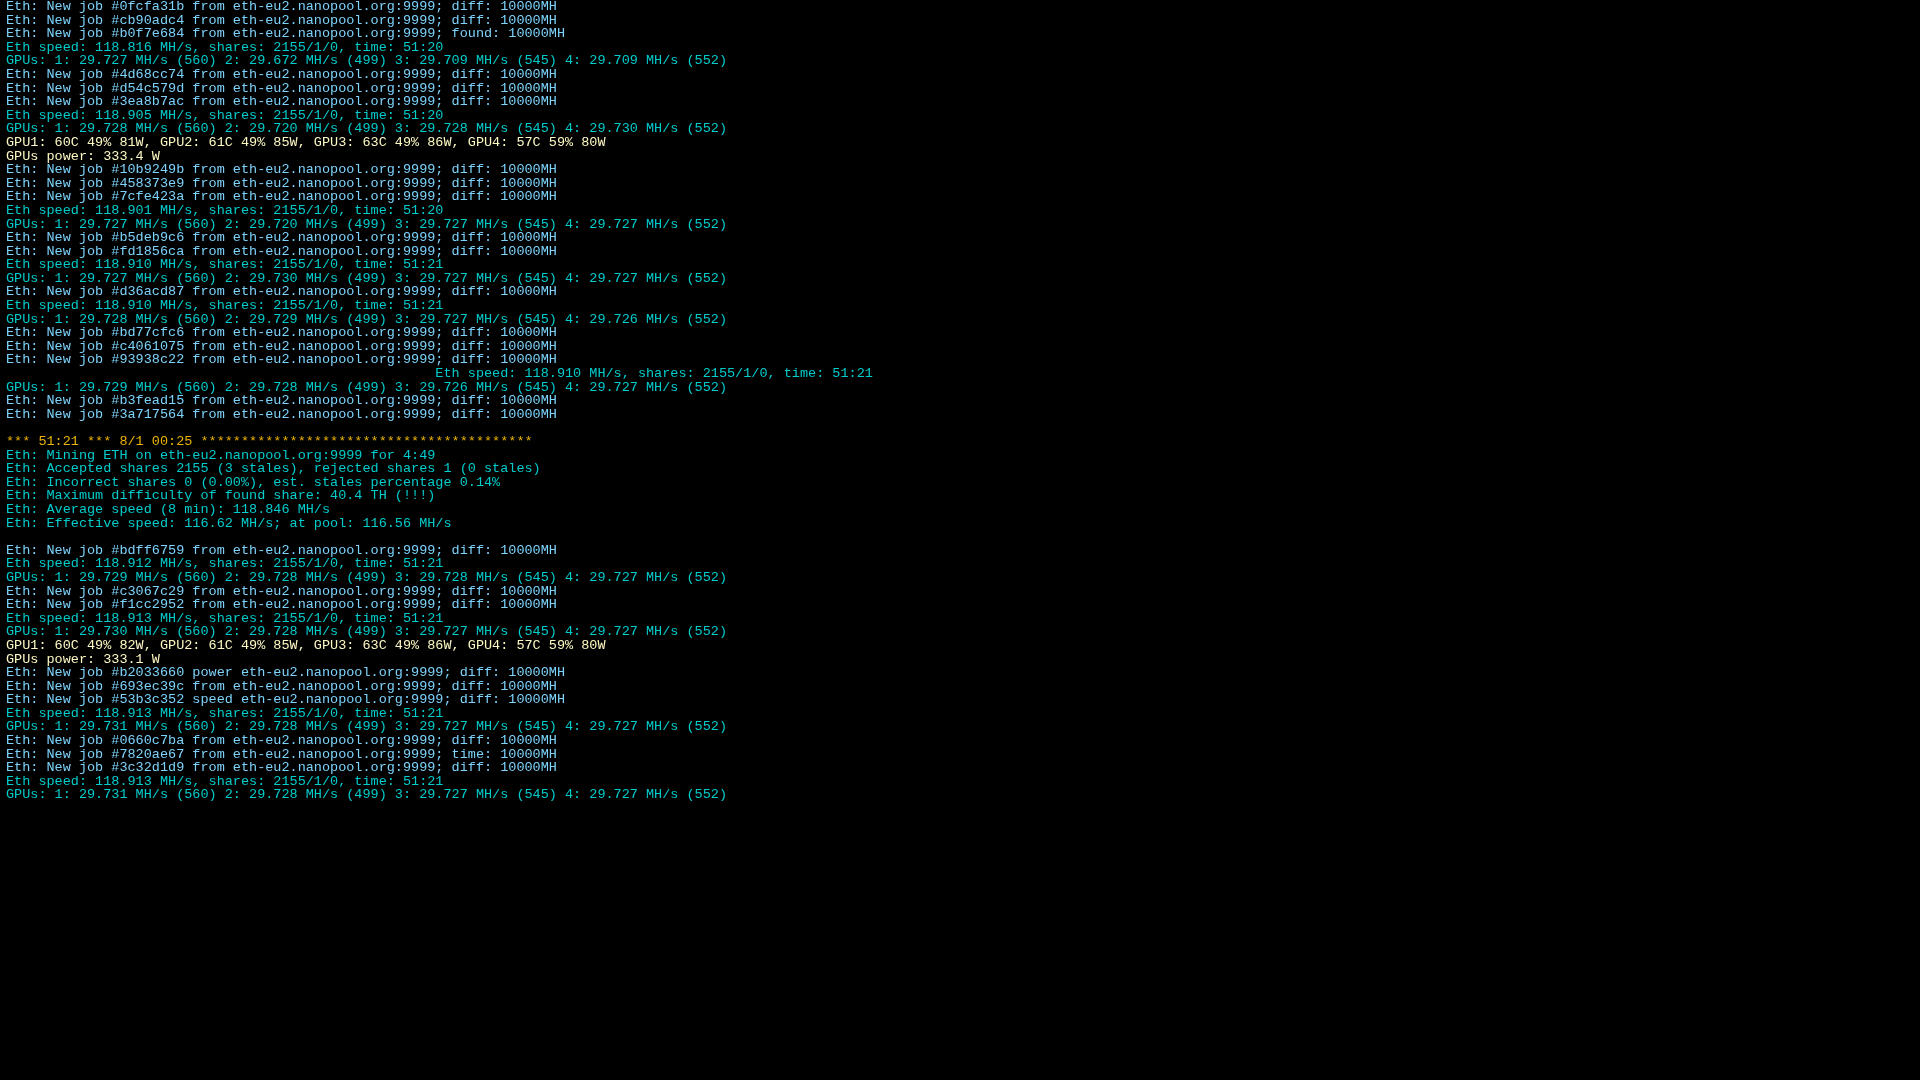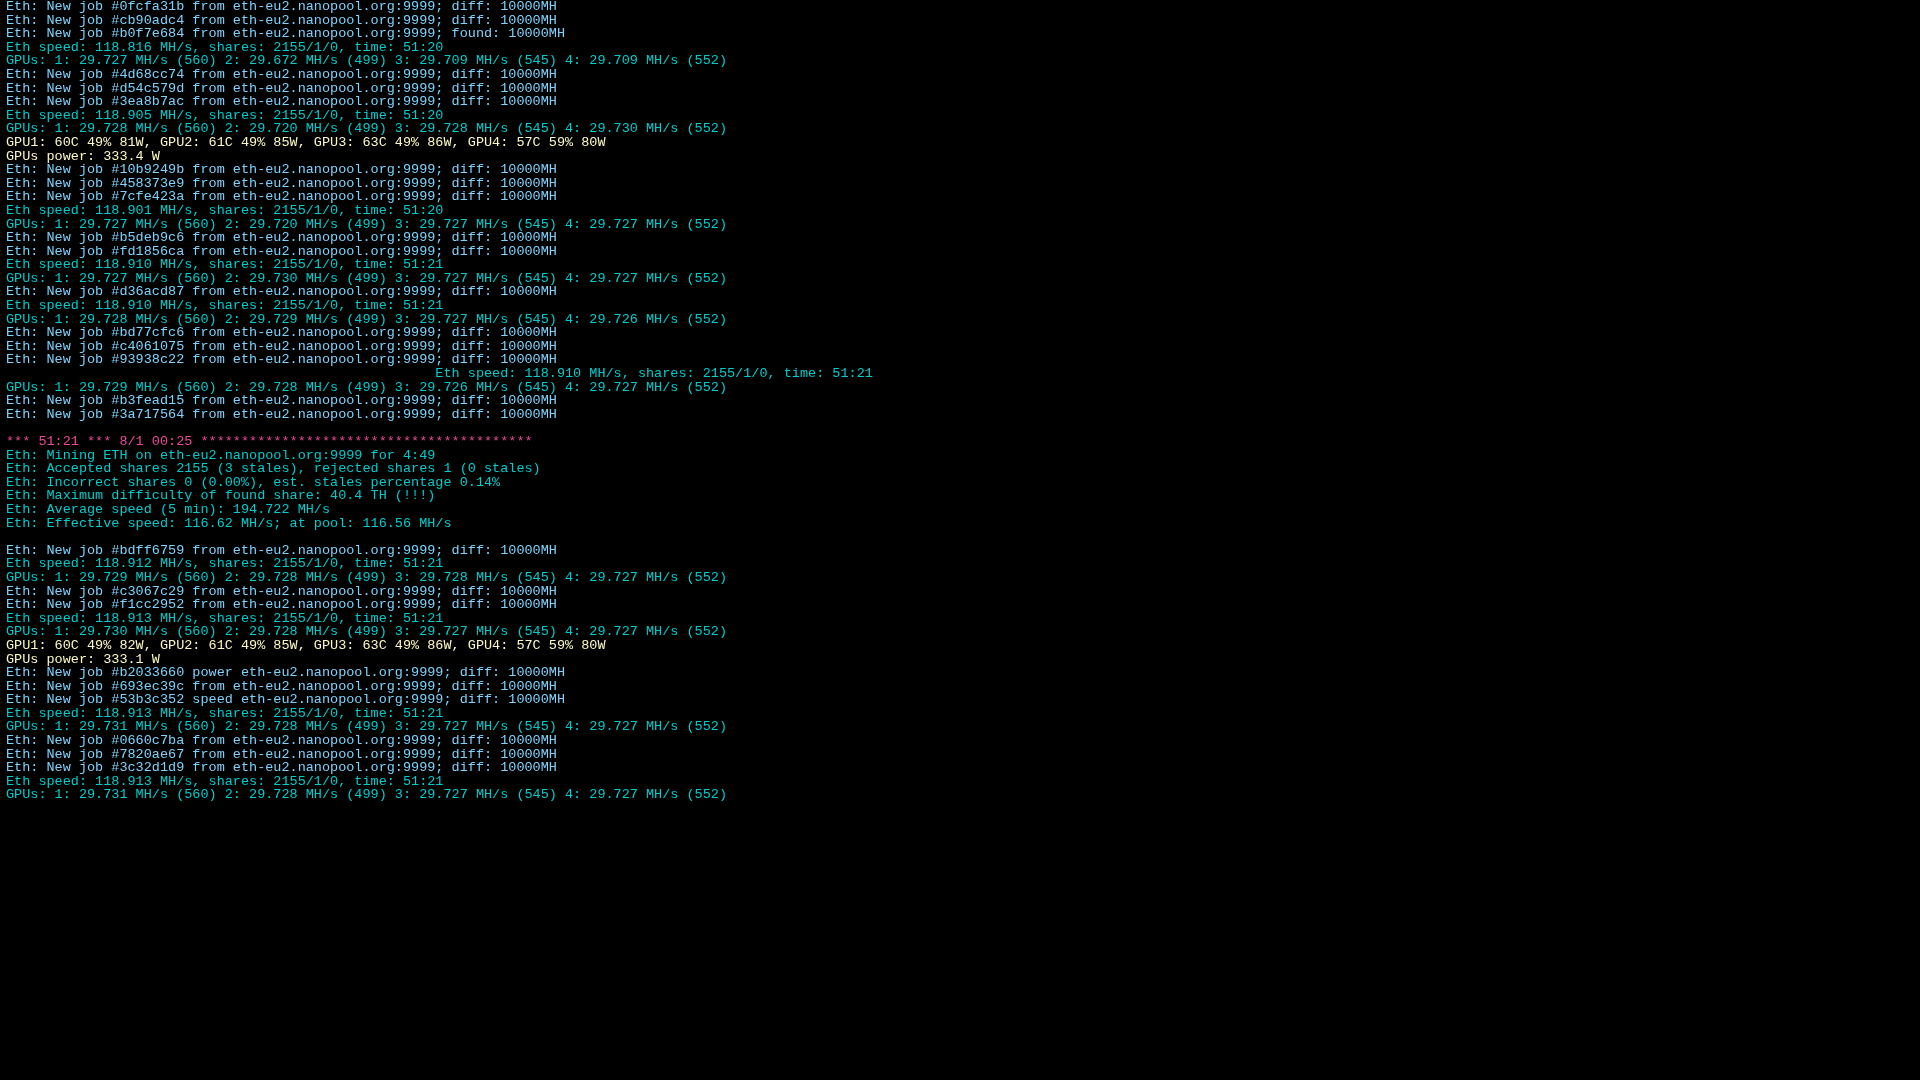--- a/index.html
+++ b/index.html
@@ -16,21 +16,21 @@
     font-family: "Consolas","Courier New",monospace;
     font-size: 13.5px;
     line-height: 13.6px;
     white-space: pre;
     color: #c0c0c0;
     background: #000;
   }
   .w { color:#7dd3fc; }   
   .c { color:#00cccc;text-align:center; }   
   .m { color:#fef9c3; }   
-  .bw { color:#ec4899; }  
+  .bw { color:#eab308; }  
 </style>
 </head>
 <body>
 
 <pre id="term"><span class="log-line"><span class="w">Eth: New job #0fcfa31b from eth-eu2.nanopool.org:9999; diff: 10000MH</span></span>
 <span class="log-line"><span class="w">Eth: New job #cb90adc4 from eth-eu2.nanopool.org:9999; diff: 10000MH</span></span>
 <span class="log-line"><span class="w">Eth: New job #b0f7e684 from eth-eu2.nanopool.org:9999; found: 10000MH</span></span>
 <span class="log-line"><span class="c">Eth speed: 118.816 MH/s, shares: 2155/1/0, time: 51:20</span></span>
 <span class="log-line"><span class="c">GPUs: 1: 29.727 MH/s (560) 2: 29.672 MH/s (499) 3: 29.709 MH/s (545) 4: 29.709 MH/s (552)</span></span>
 <span class="log-line"><span class="w">Eth: New job #4d68cc74 from eth-eu2.nanopool.org:9999; diff: 10000MH</span></span>
@@ -58,35 +58,35 @@
 <span class="log-line"><span class="c">                                                     Eth speed: 118.910 MH/s, shares: 2155/1/0, time: 51:21</span></span>
 <span class="log-line"><span class="c">GPUs: 1: 29.729 MH/s (560) 2: 29.728 MH/s (499) 3: 29.726 MH/s (545) 4: 29.727 MH/s (552)</span></span>
 <span class="log-line"><span class="w">Eth: New job #b3fead15 from eth-eu2.nanopool.org:9999; diff: 10000MH</span></span>
 <span class="log-line"><span class="w">Eth: New job #3a717564 from eth-eu2.nanopool.org:9999; diff: 10000MH</span></span>
 
 <span class="log-line"><span class="bw">*** 51:21 *** 8/1 00:25 *****************************************</span></span>
 <span class="log-line"><span class="c">Eth: Mining ETH on eth-eu2.nanopool.org:9999 for 4:49</span></span>
 <span class="log-line"><span class="c">Eth: Accepted shares 2155 (3 stales), rejected shares 1 (0 stales)</span></span>
 <span class="log-line"><span class="c">Eth: Incorrect shares 0 (0.00%), est. stales percentage 0.14%</span></span>
 <span class="log-line"><span class="c">Eth: Maximum difficulty of found share: 40.4 TH (!!!)</span></span>
-<span class="log-line"><span class="c">Eth: Average speed (5 min): 194.722 MH/s</span></span>
+<span class="log-line"><span class="c">Eth: Average speed (8 min): 118.846 MH/s</span></span>
 <span class="log-line"><span class="c">Eth: Effective speed: 116.62 MH/s; at pool: 116.56 MH/s</span></span>
 
 <span class="log-line"><span class="w">Eth: New job #bdff6759 from eth-eu2.nanopool.org:9999; diff: 10000MH</span></span>
 <span class="log-line"><span class="c">Eth speed: 118.912 MH/s, shares: 2155/1/0, time: 51:21</span></span>
 <span class="log-line"><span class="c">GPUs: 1: 29.729 MH/s (560) 2: 29.728 MH/s (499) 3: 29.728 MH/s (545) 4: 29.727 MH/s (552)</span></span>
 <span class="log-line"><span class="w">Eth: New job #c3067c29 from eth-eu2.nanopool.org:9999; diff: 10000MH</span></span>
 <span class="log-line"><span class="w">Eth: New job #f1cc2952 from eth-eu2.nanopool.org:9999; diff: 10000MH</span></span>
 <span class="log-line"><span class="c">Eth speed: 118.913 MH/s, shares: 2155/1/0, time: 51:21</span></span>
 <span class="log-line"><span class="c">GPUs: 1: 29.730 MH/s (560) 2: 29.728 MH/s (499) 3: 29.727 MH/s (545) 4: 29.727 MH/s (552)</span></span>
 <span class="log-line"><span class="m">GPU1: 60C 49% 82W, GPU2: 61C 49% 85W, GPU3: 63C 49% 86W, GPU4: 57C 59% 80W</span></span>
 <span class="log-line"><span class="m">GPUs power: 333.1 W</span></span>
 <span class="log-line"><span class="w">Eth: New job #b2033660 power eth-eu2.nanopool.org:9999; diff: 10000MH</span></span>
 <span class="log-line"><span class="w">Eth: New job #693ec39c from eth-eu2.nanopool.org:9999; diff: 10000MH</span></span>
 <span class="log-line"><span class="w">Eth: New job #53b3c352 speed eth-eu2.nanopool.org:9999; diff: 10000MH</span></span>
 <span class="log-line"><span class="c">Eth speed: 118.913 MH/s, shares: 2155/1/0, time: 51:21</span></span>
 <span class="log-line"><span class="c">GPUs: 1: 29.731 MH/s (560) 2: 29.728 MH/s (499) 3: 29.727 MH/s (545) 4: 29.727 MH/s (552)</span></span>
 <span class="log-line"><span class="w">Eth: New job #0660c7ba from eth-eu2.nanopool.org:9999; diff: 10000MH</span></span>
-<span class="log-line"><span class="w">Eth: New job #7820ae67 from eth-eu2.nanopool.org:9999; diff: 10000MH</span></span>
+<span class="log-line"><span class="w">Eth: New job #7820ae67 from eth-eu2.nanopool.org:9999; time: 10000MH</span></span>
 <span class="log-line"><span class="w">Eth: New job #3c32d1d9 from eth-eu2.nanopool.org:9999; diff: 10000MH</span></span>
 <span class="log-line"><span class="c">Eth speed: 118.913 MH/s, shares: 2155/1/0, time: 51:21</span></span>
 <span class="log-line"><span class="c">GPUs: 1: 29.731 MH/s (560) 2: 29.728 MH/s (499) 3: 29.727 MH/s (545) 4: 29.727 MH/s (552)</span></span>
 </pre>
 
 </body></html>

